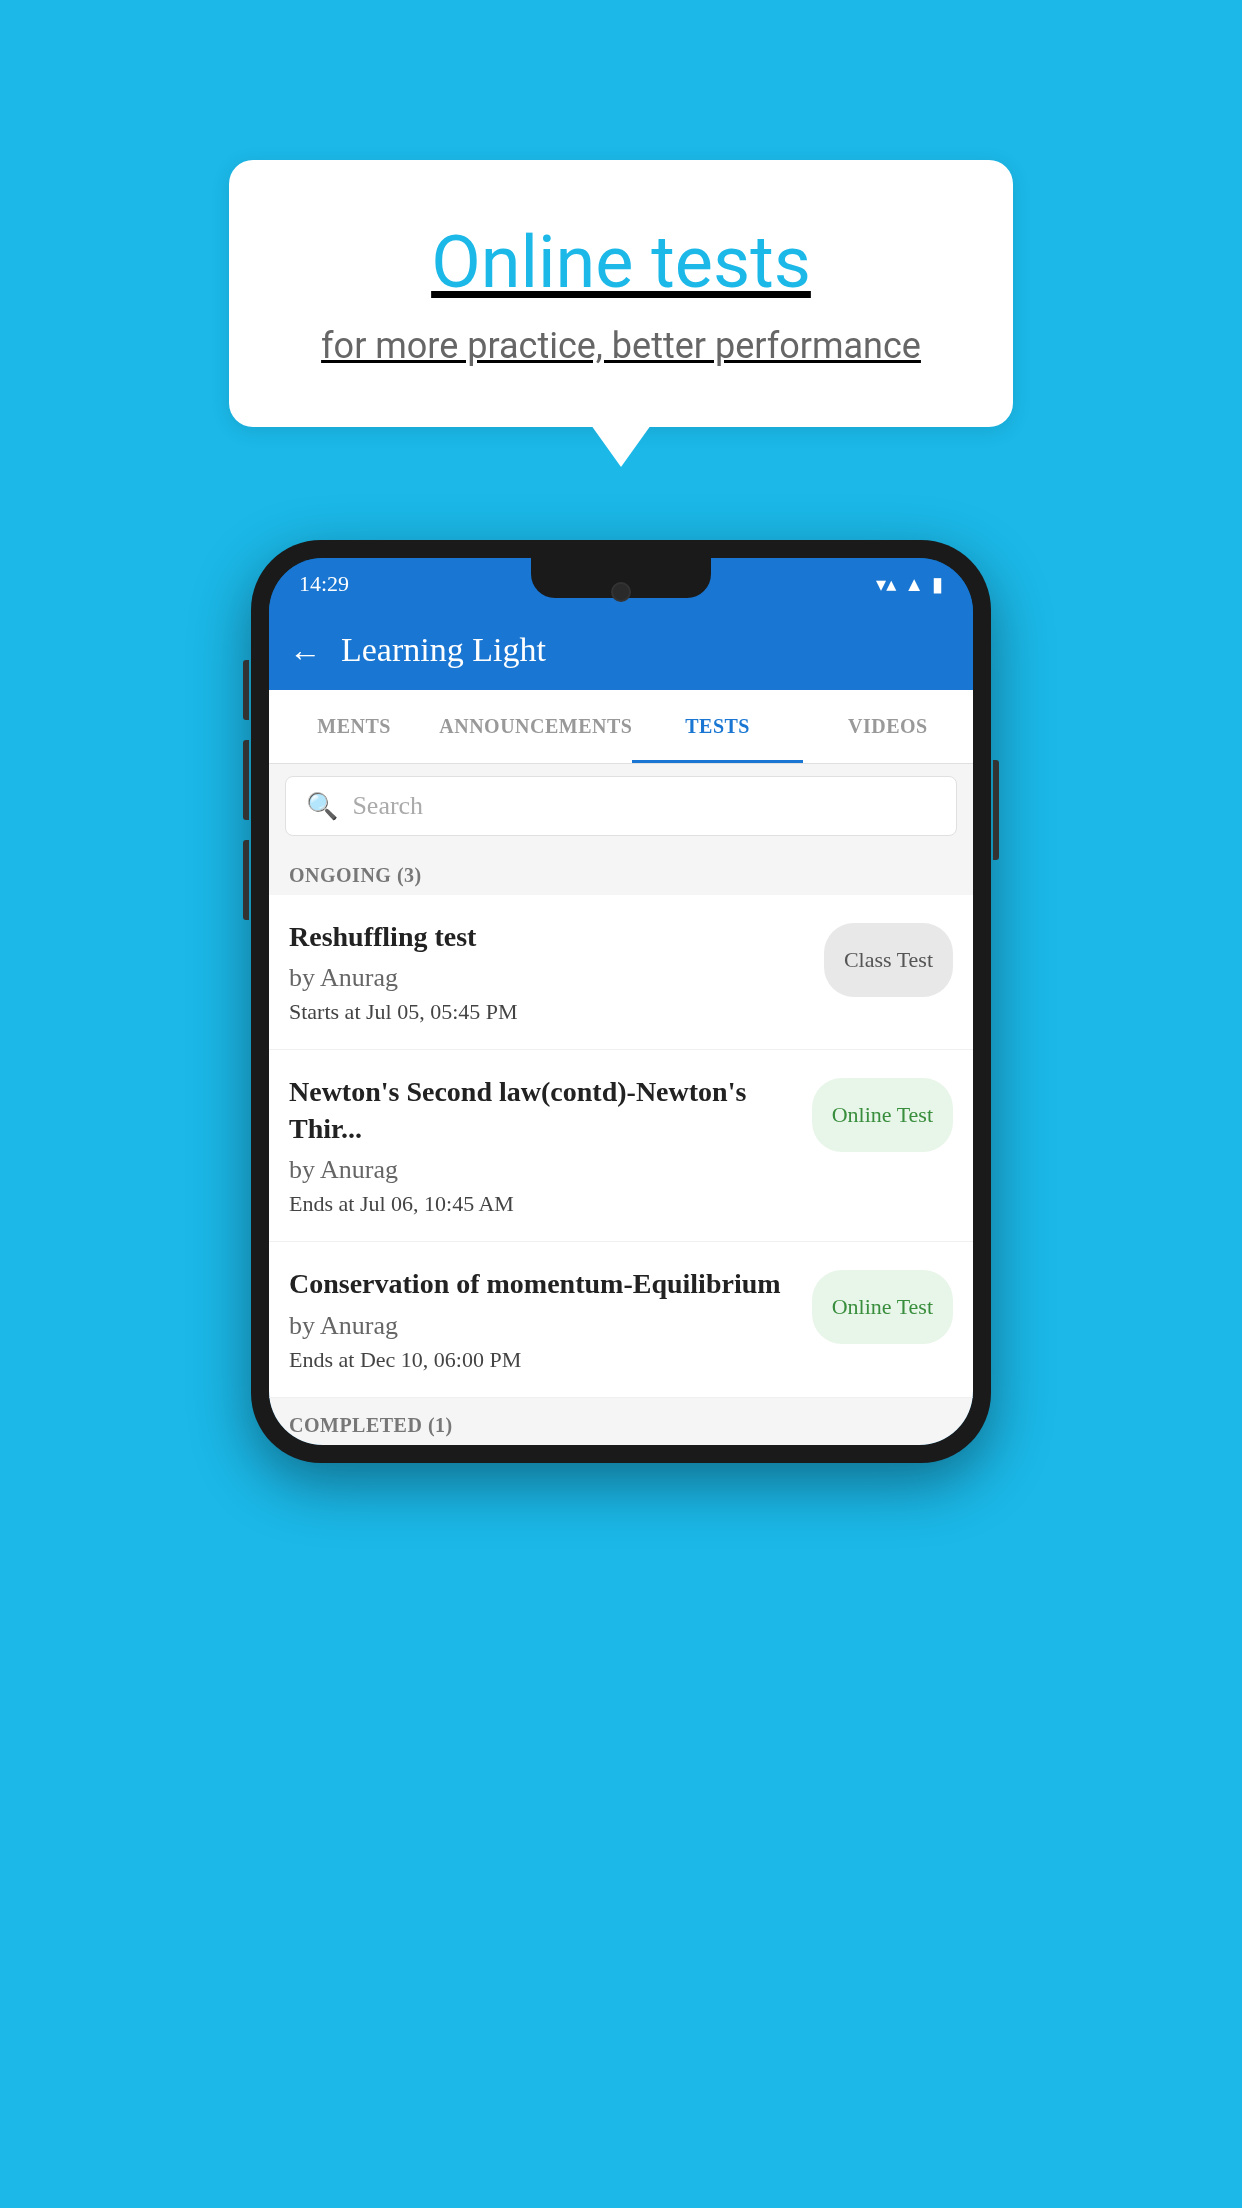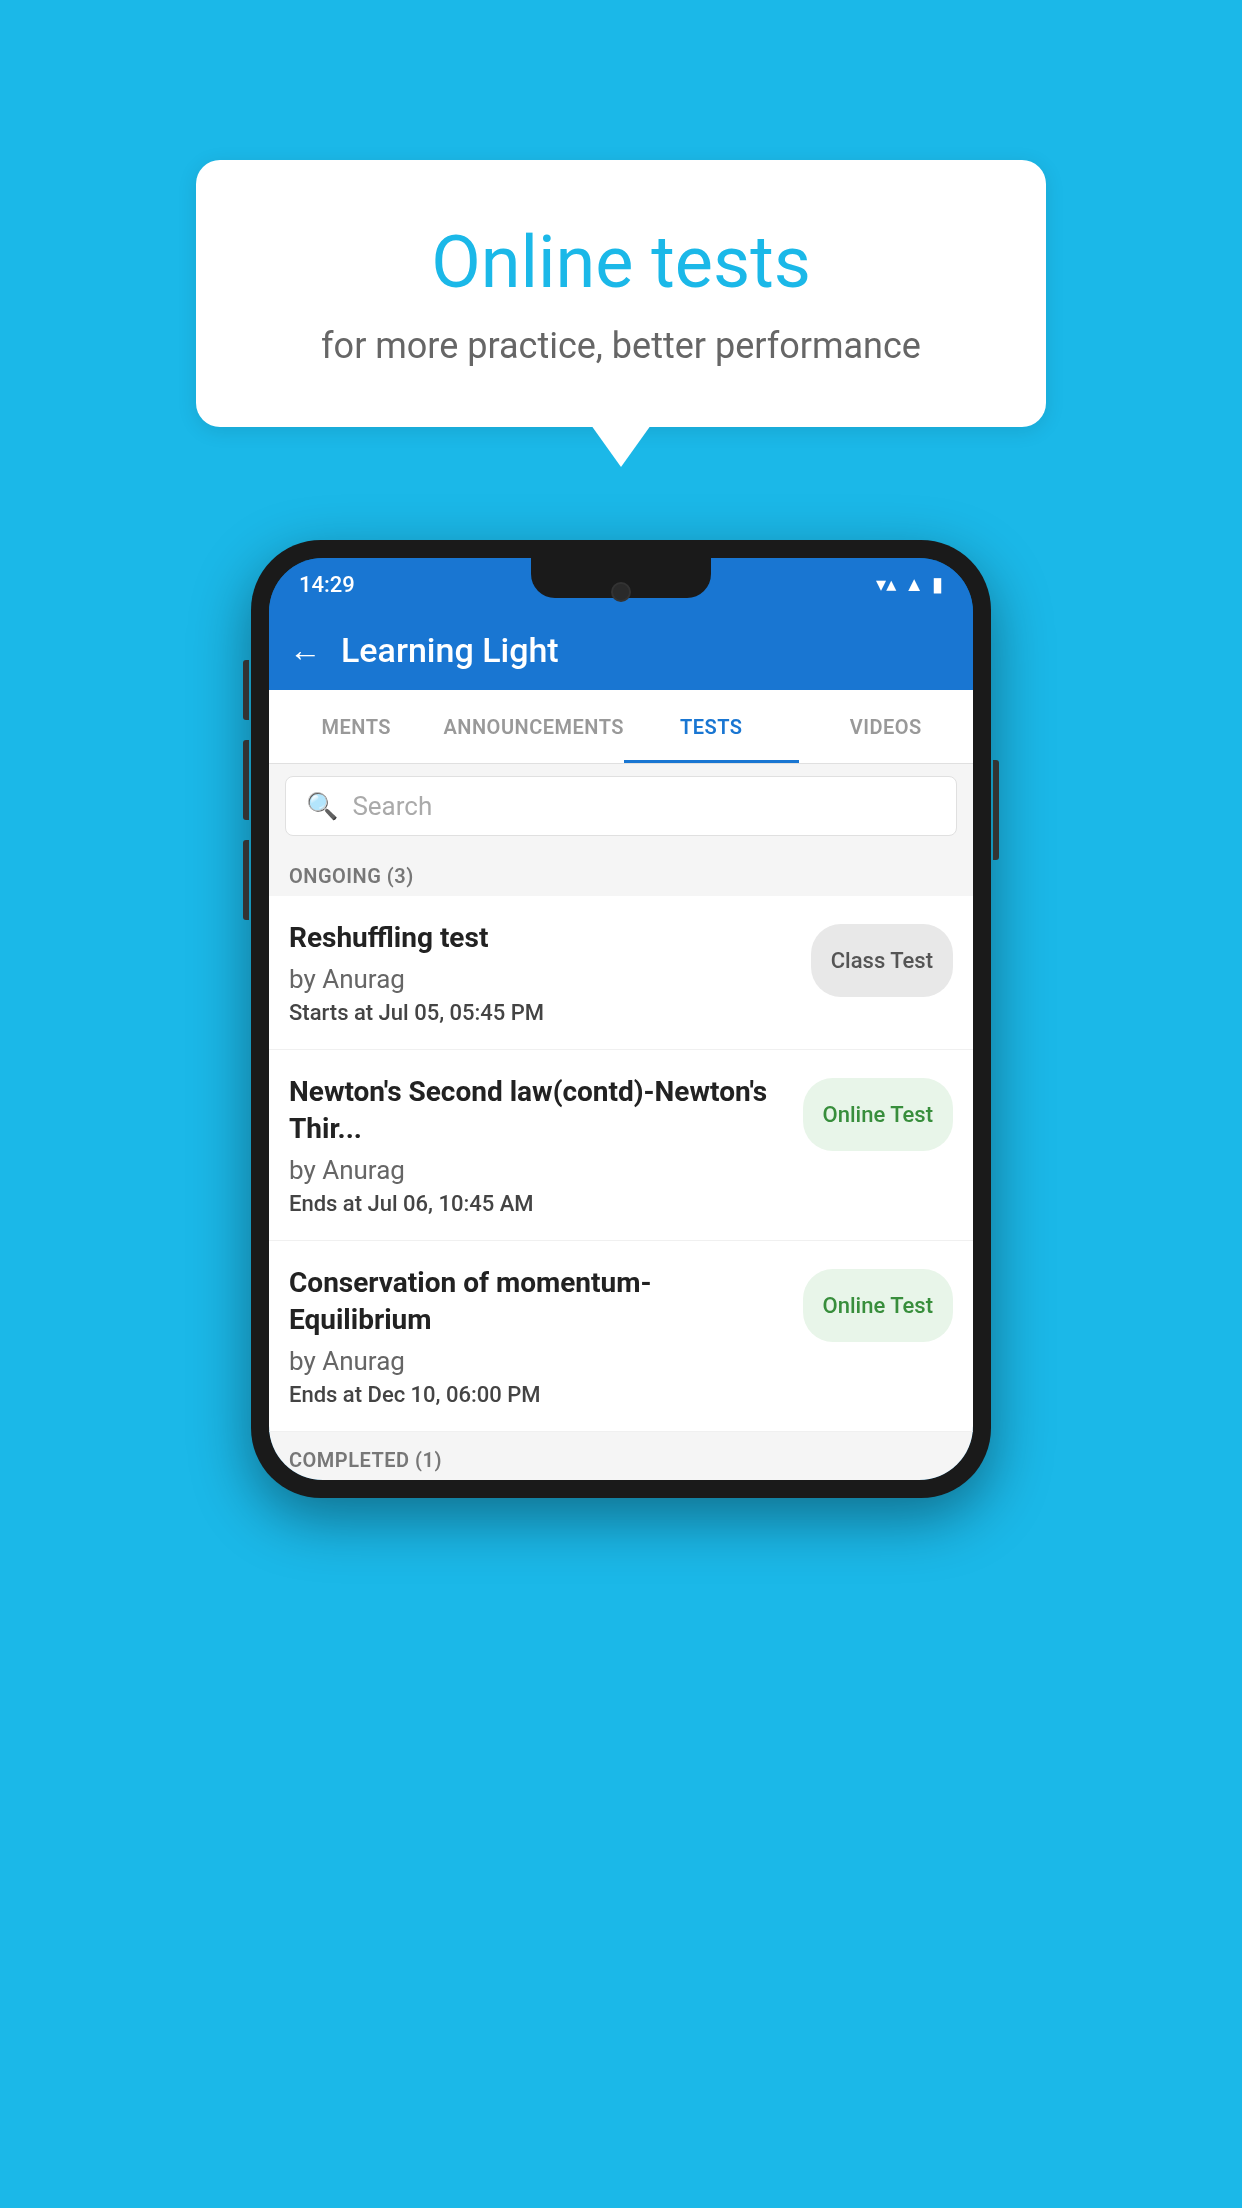--- a/index.html
+++ b/index.html
@@ -11,21 +11,22 @@
       overflow: hidden;
       position: relative;
     }
 
     
     .speech-bubble-container {
       position: absolute;
       top: 160px;
       left: 50%;
       transform: translateX(-50%);
-      width: 850px;
+      width: 784px;
+      text-decoration: underline;
     }
     .speech-bubble {
       background: white;
       border-radius: 24px;
       padding: 60px 80px;
       text-align: center;
       box-shadow: 0 4px 20px rgba(0,0,0,0.1);
       position: relative;
     }
     .speech-bubble::after {
@@ -126,20 +127,21 @@
       height: 100px;
       background: #333;
       border-radius: 0 3px 3px 0;
     }
 
     .phone-screen {
       background: #0369a1;
       border-radius: 54px;
       overflow: hidden;
       width: 100%;
+      font-family: Liberation Serif, serif;
     }
 
     
     .status-bar {
       background: #1976D2;
       height: 52px;
       display: flex;
       align-items: center;
       justify-content: space-between;
       padding: 0 30px;

